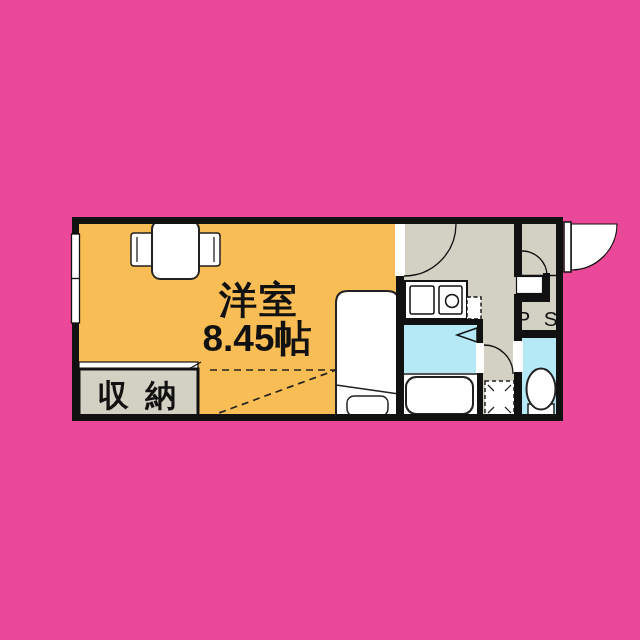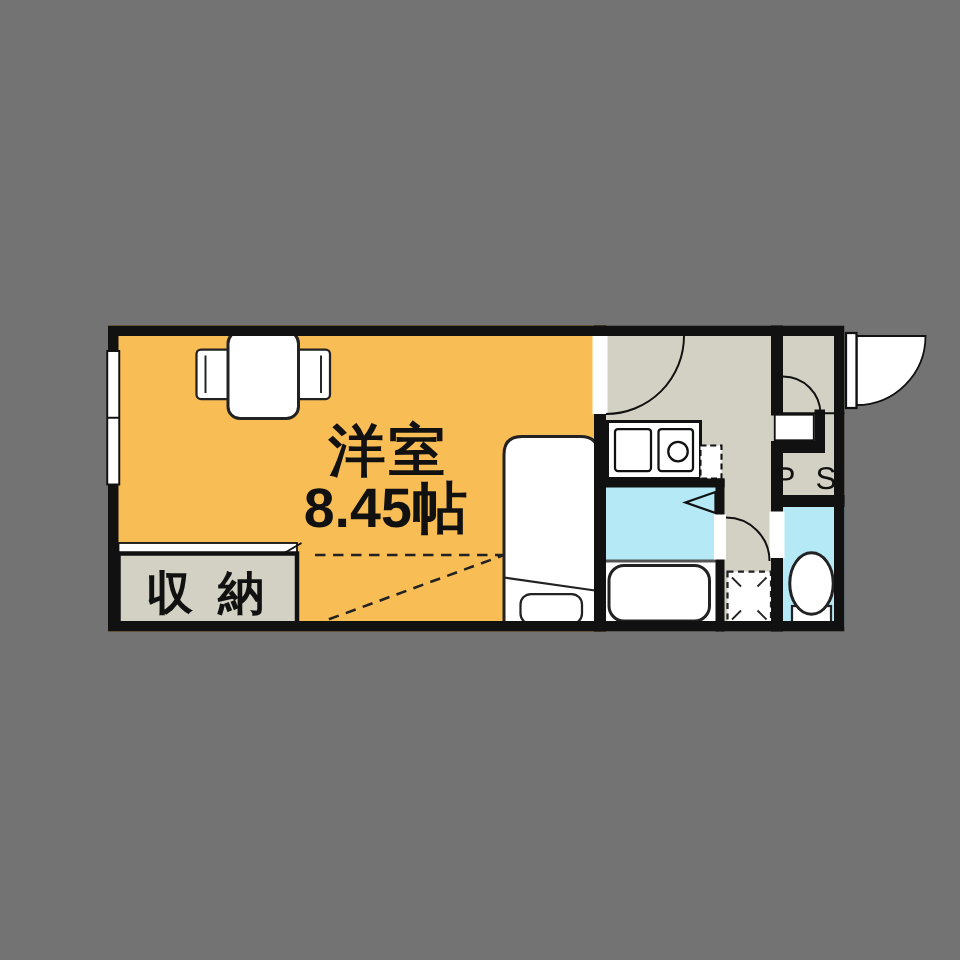--- a/index.html
+++ b/index.html
@@ -1,16 +1,16 @@
 <!DOCTYPE html>
 <html><head>
 <meta charset="utf-8">
 <style>
   html,body{margin:0;padding:0;background:#ffffff;}
-  .stage{position:relative;width:640px;height:640px;background:#737373;overflow:hidden;
+  .stage{position:relative;width:640px;height:640px;background:#ec4899;overflow:hidden;
          font-family:"Liberation Sans","DejaVu Sans",sans-serif;}
   svg{display:block;}
   text{font-family:"Liberation Sans","DejaVu Sans",sans-serif;fill:#111;}
   .room-label{font-size:38px;font-weight:700;letter-spacing:2px;}
   .room-size{font-size:37px;font-weight:700;}
   .closet-label{font-size:31px;font-weight:700;letter-spacing:4px;}
   .ps-label{font-size:21px;font-weight:400;letter-spacing:4px;}
 </style>
 </head>
 <body>

